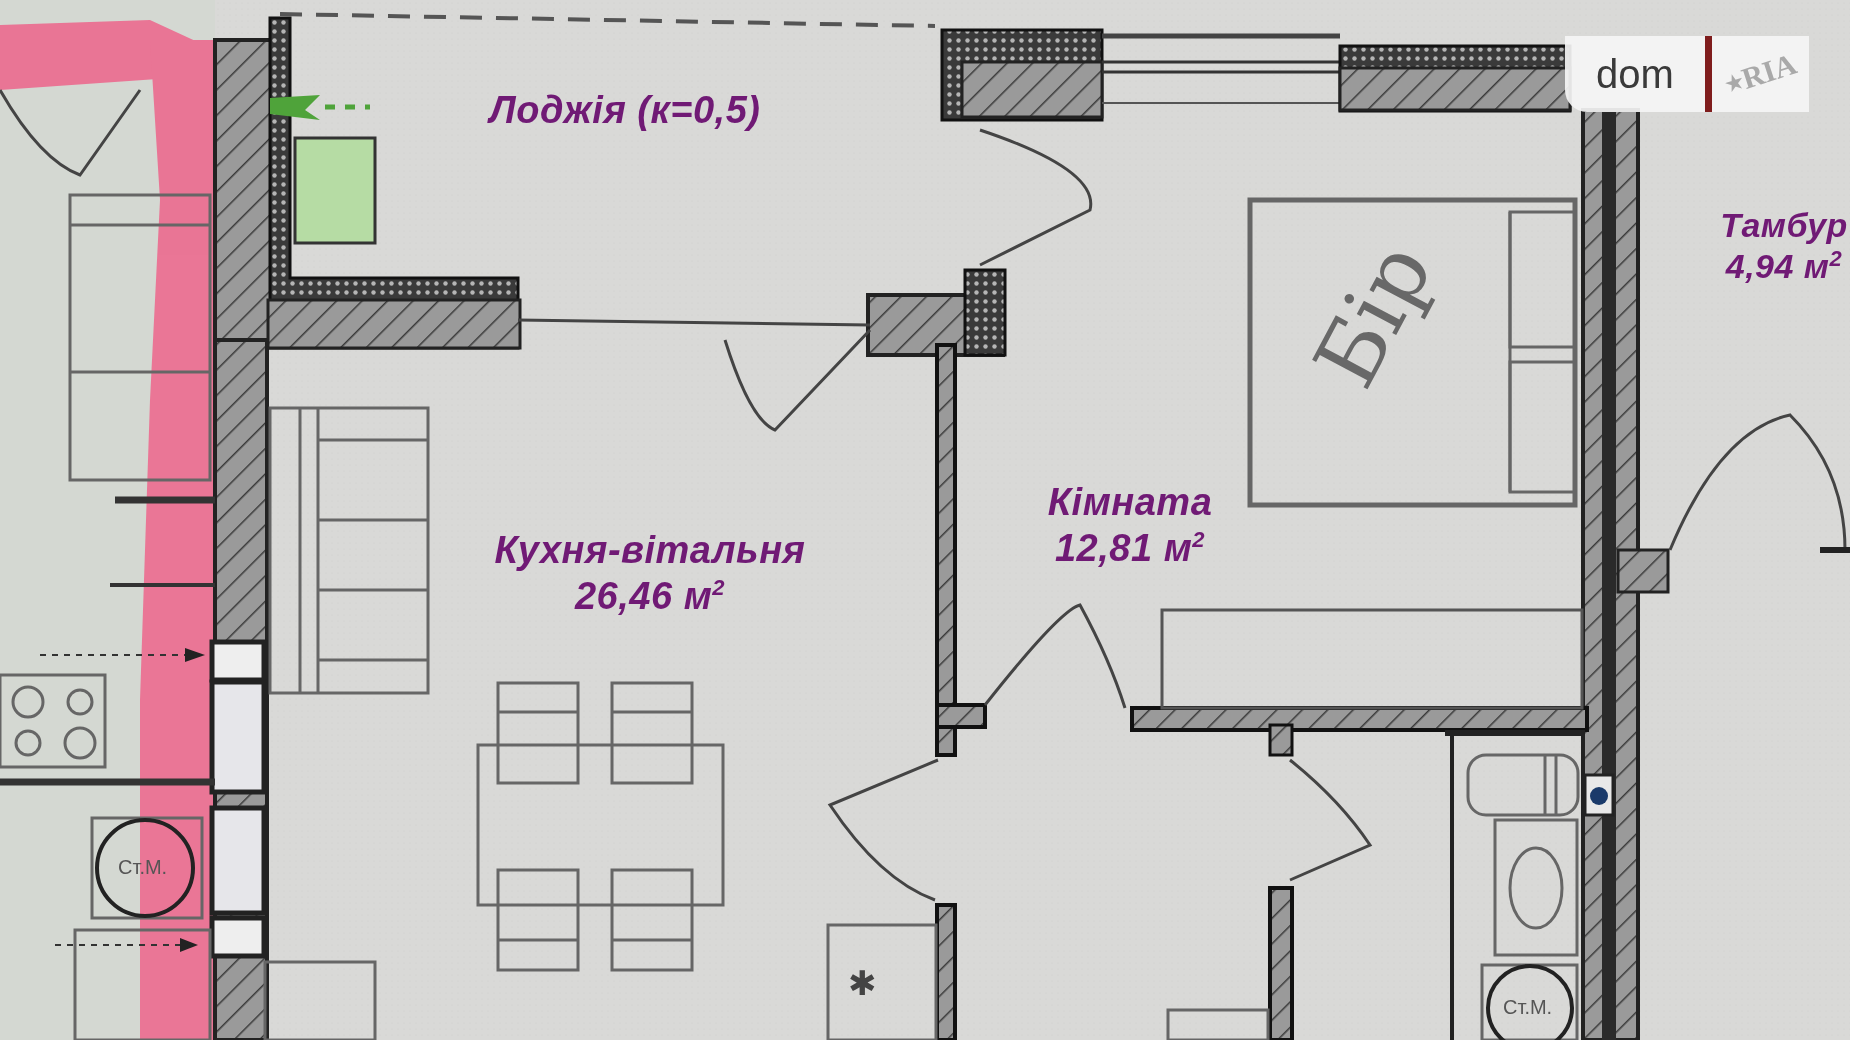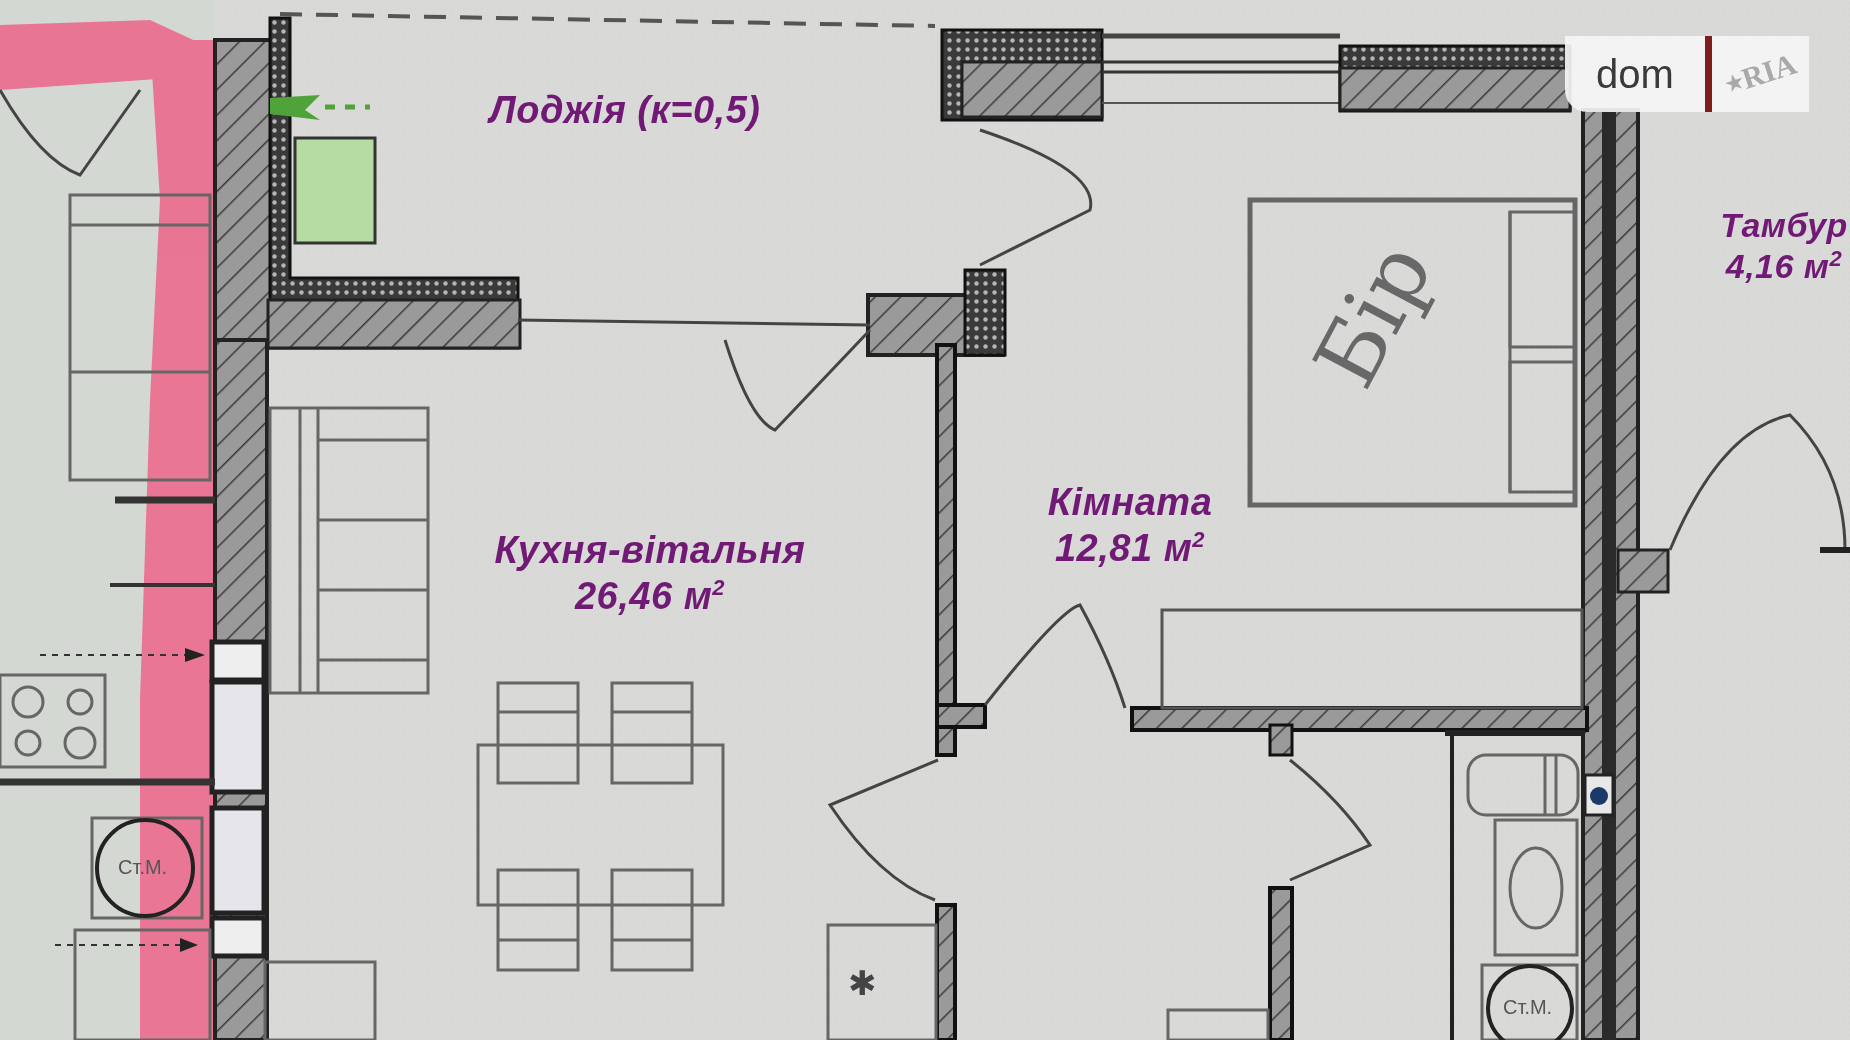--- a/index.html
+++ b/index.html
@@ -191,21 +191,21 @@
   <div><span>26,46</span> <span>м</span><sup>2</sup></div>
 </div>
 <div class="room-label" style="left:1130px;top:480px;">
   <div>Кімната</div>
   <div><span>12,81</span> <span>м</span><sup>2</sup></div>
 </div>
 <div class="room-label" style="left:1120px;top:755px;">
 </div>
 <div class="room-label" style="left:1768px;top:205px;font-size:34px;margin-left:16px;">
   <div>Тамбур</div>
-  <div><span>4,16</span> <span>м</span><sup>2</sup></div>
+  <div><span>4,94</span> <span>м</span><sup>2</sup></div>
 </div>
 
 <div style="position:absolute;left:118px;top:856px;font-size:20px;color:#555;font-family:'Liberation Sans',sans-serif;">Ст.М.</div>
 <div style="position:absolute;left:1503px;top:996px;font-size:20px;color:#555;font-family:'Liberation Sans',sans-serif;">Ст.М.</div>
 
 <div class="handwriting">Біp</div>
 
 <div class="watermark">
   <div class="wm-dom">dom</div>
   <div class="wm-ria">

